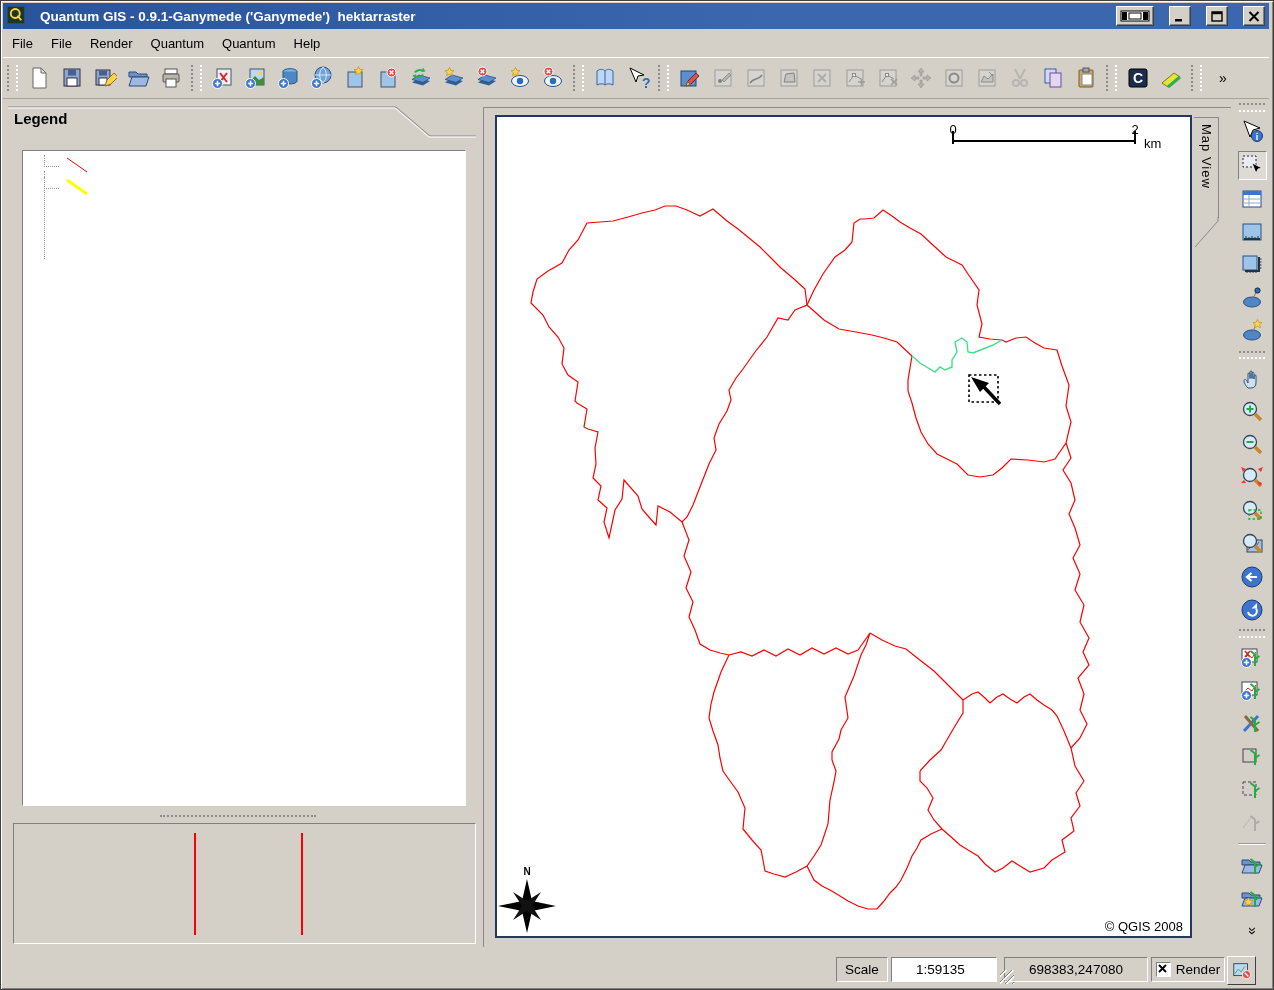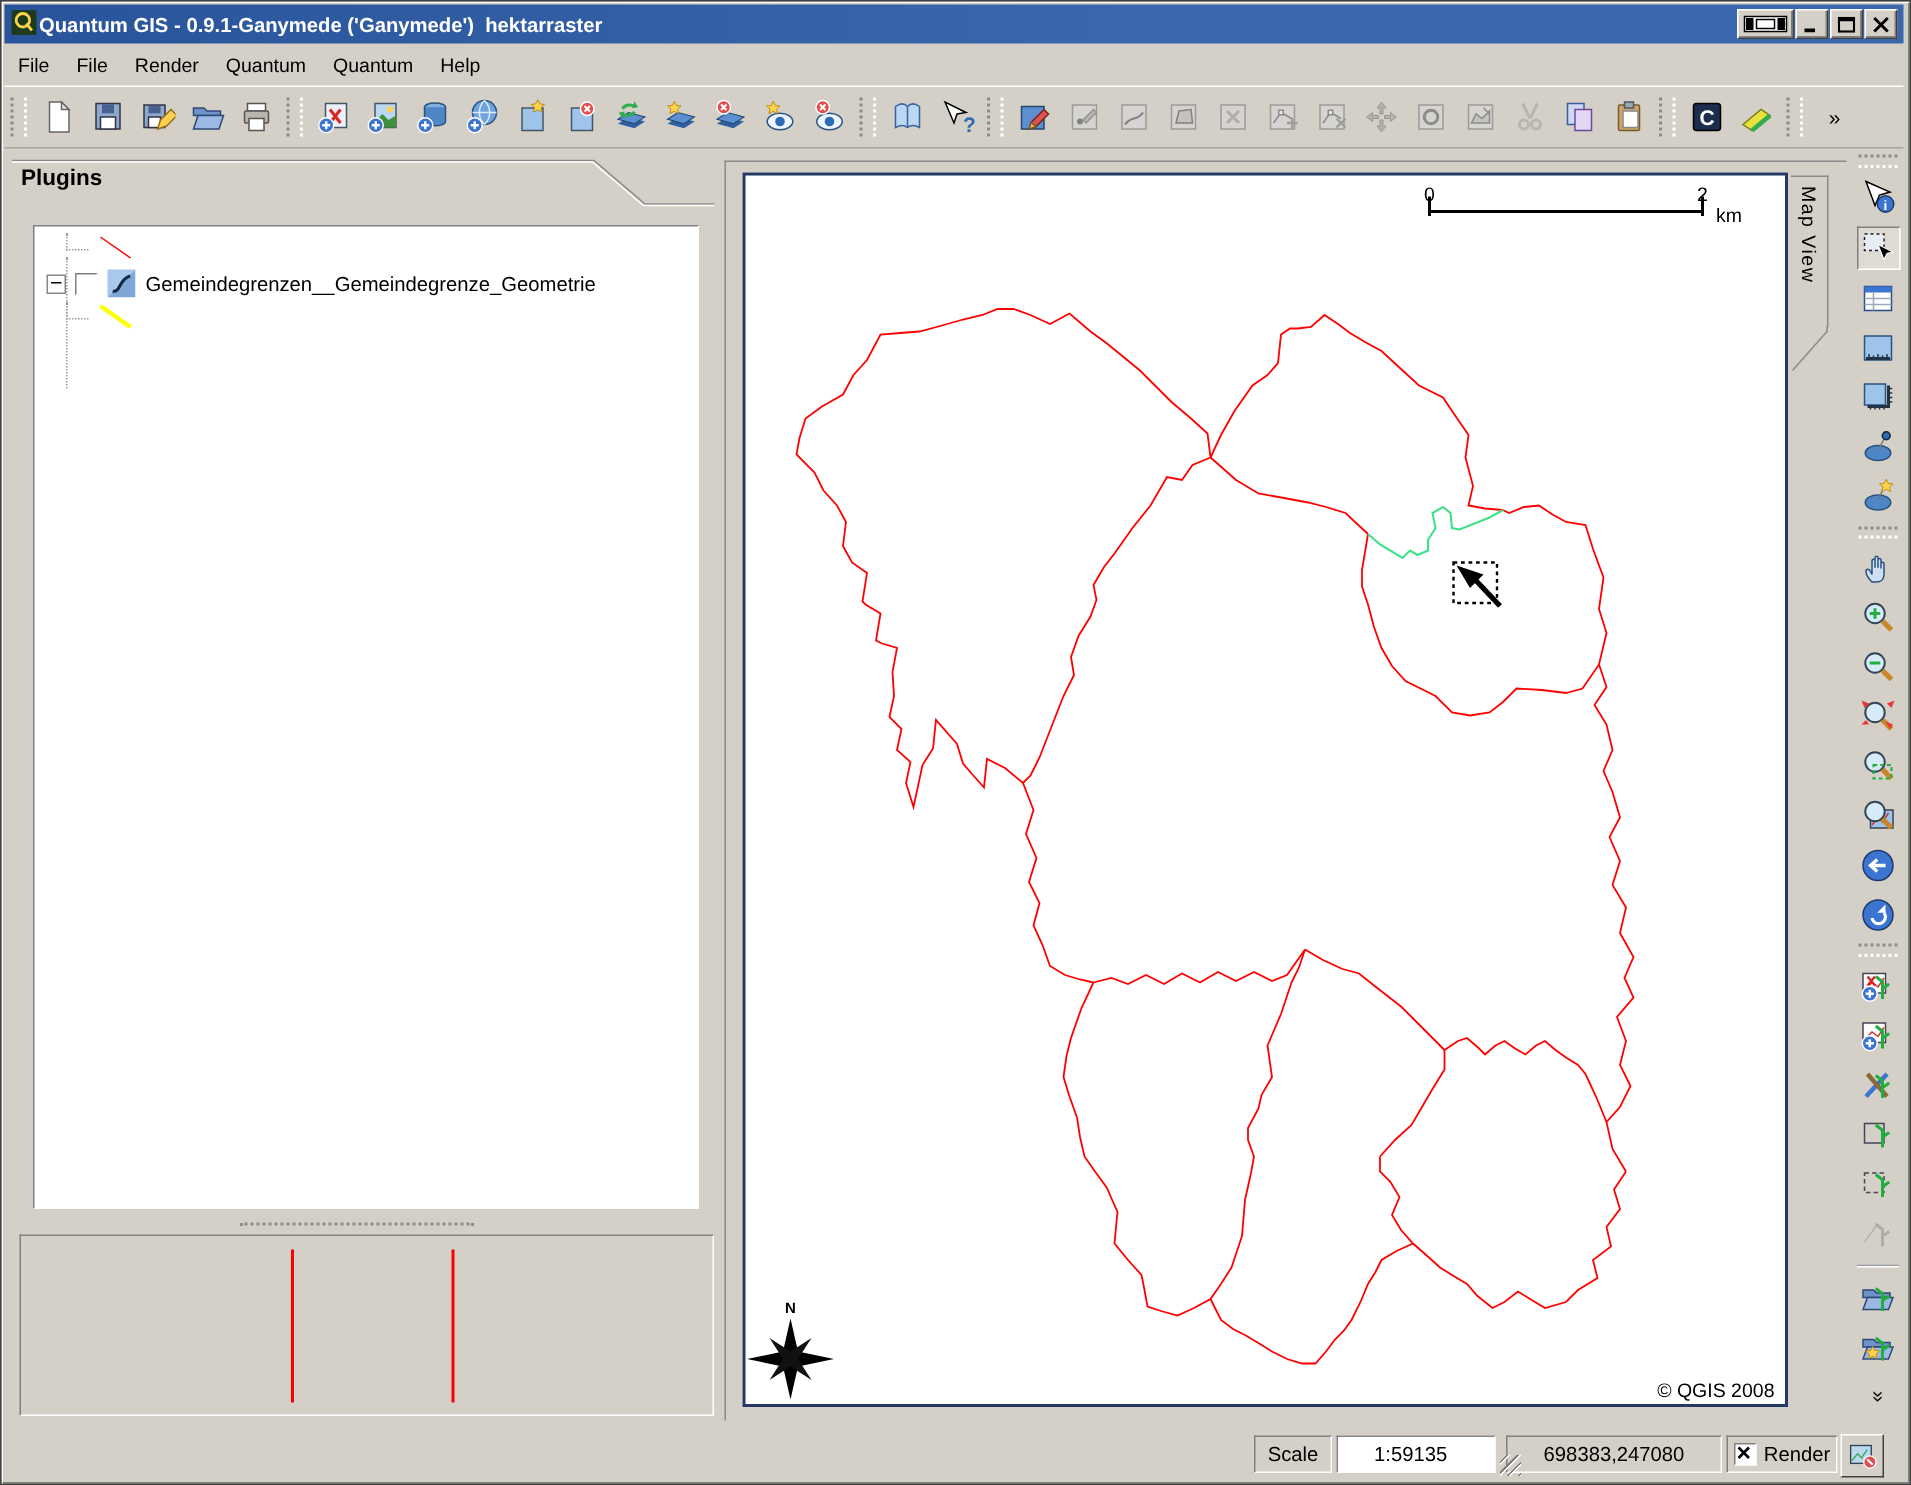--- a/index.html
+++ b/index.html
@@ -4,21 +4,21 @@
 <style>
   html,body{margin:0;padding:0}
   body{width:1274px;height:990px;position:relative;background:#d4d0c8;
        font-family:"Liberation Sans",sans-serif;font-size:13px;color:#000;overflow:hidden}
   .abs{position:absolute}
   
   #frame{position:absolute;inset:0;border:1px solid #404040;
          box-shadow:inset 1px 1px 0 #fff, inset -1px -1px 0 #808080, inset 2px 2px 0 #d4d0c8;}
   #titlebar{left:3px;top:3px;width:1266px;height:26px;
             background:linear-gradient(90deg,#29549b,#3a67ad 60%,#3a67ad);
-            color:#fff;display:flex;align-items:center;gap:1px;padding:0 4px;box-sizing:border-box}
+            color:#fff;display:flex;align-items:center;gap:15px;padding:0 4px;box-sizing:border-box}
   #title-text{font-weight:bold;font-size:13.5px;white-space:pre;flex:1 1 auto;overflow:hidden}
   .winbtn{width:20px;height:18px;background:#d4d0c8;border:1px solid;
           border-color:#fff #404040 #404040 #fff;box-shadow:inset -1px -1px 0 #808080;
           display:flex;align-items:center;justify-content:center}
   #shade-btn{width:36px}
   
   #menubar{left:3px;top:31px;width:1266px;height:25px;display:flex;align-items:center}
   .menu-item{padding:4px 9px}
   
   #toolbar{left:3px;top:57px;width:1266px;height:40px;display:flex;align-items:center;
@@ -378,38 +378,28 @@
       <svg viewBox="0 0 24 24">
         <text x="12" y="17" font-size="14" text-anchor="middle">»</text>
       </svg>
     </div>
   </div>
 
 <svg id="legend-header-lines" class="abs" width="474" height="40">
   <polyline points="2,7 390,7 424,36 470,36" fill="none" stroke="#8a8a8a"></polyline>
   <polyline points="2,8 389,8 423,37 470,37" fill="none" stroke="#ffffff"></polyline>
 </svg>
-<div id="legend-title" class="abs">Plugins</div>
+<div id="legend-title" class="abs">Legend</div>
 <div id="legend-tree" class="abs">
   <div id="tree-guide"></div>
     <div class="lg-symrow">
       <div class="symstub"></div>
       <svg width="26" height="18" class="symline" style="position: absolute; left: 42px; top: 1px;">
         <line x1="2" y1="2" x2="22" y2="16" stroke="#ff0000" stroke-width="1"></line>
       </svg>
-    </div>
-    <div class="lg-row">
-      <span class="expander "></span>
-      <span class="lg-check"></span>
-      <span class="layer-icon"><svg viewBox="0 0 24 24">
-          <rect x="1" y="1" width="22" height="22" fill="#7fa8d8"></rect>
-          <path d="M1 1h22L1 23z" fill="#a8c8ec"></path>
-          <path d="M5 18c6 2 5-10 14-12" stroke="#122a44" stroke-width="2.5" fill="none"></path>
-        </svg></span>
-      <span class="lg-label">Gemeindegrenzen__Gemeindegrenze_Geometrie</span>
     </div>
     <div class="lg-symrow">
       <div class="symstub"></div>
       <svg width="26" height="18" class="symline" style="position: absolute; left: 42px; top: 1px;">
         <line x1="2" y1="2" x2="22" y2="16" stroke="#ffff00" stroke-width="3"></line>
       </svg>
     </div>
   </div>
 
 <div id="dock-splitter" class="abs"></div>

